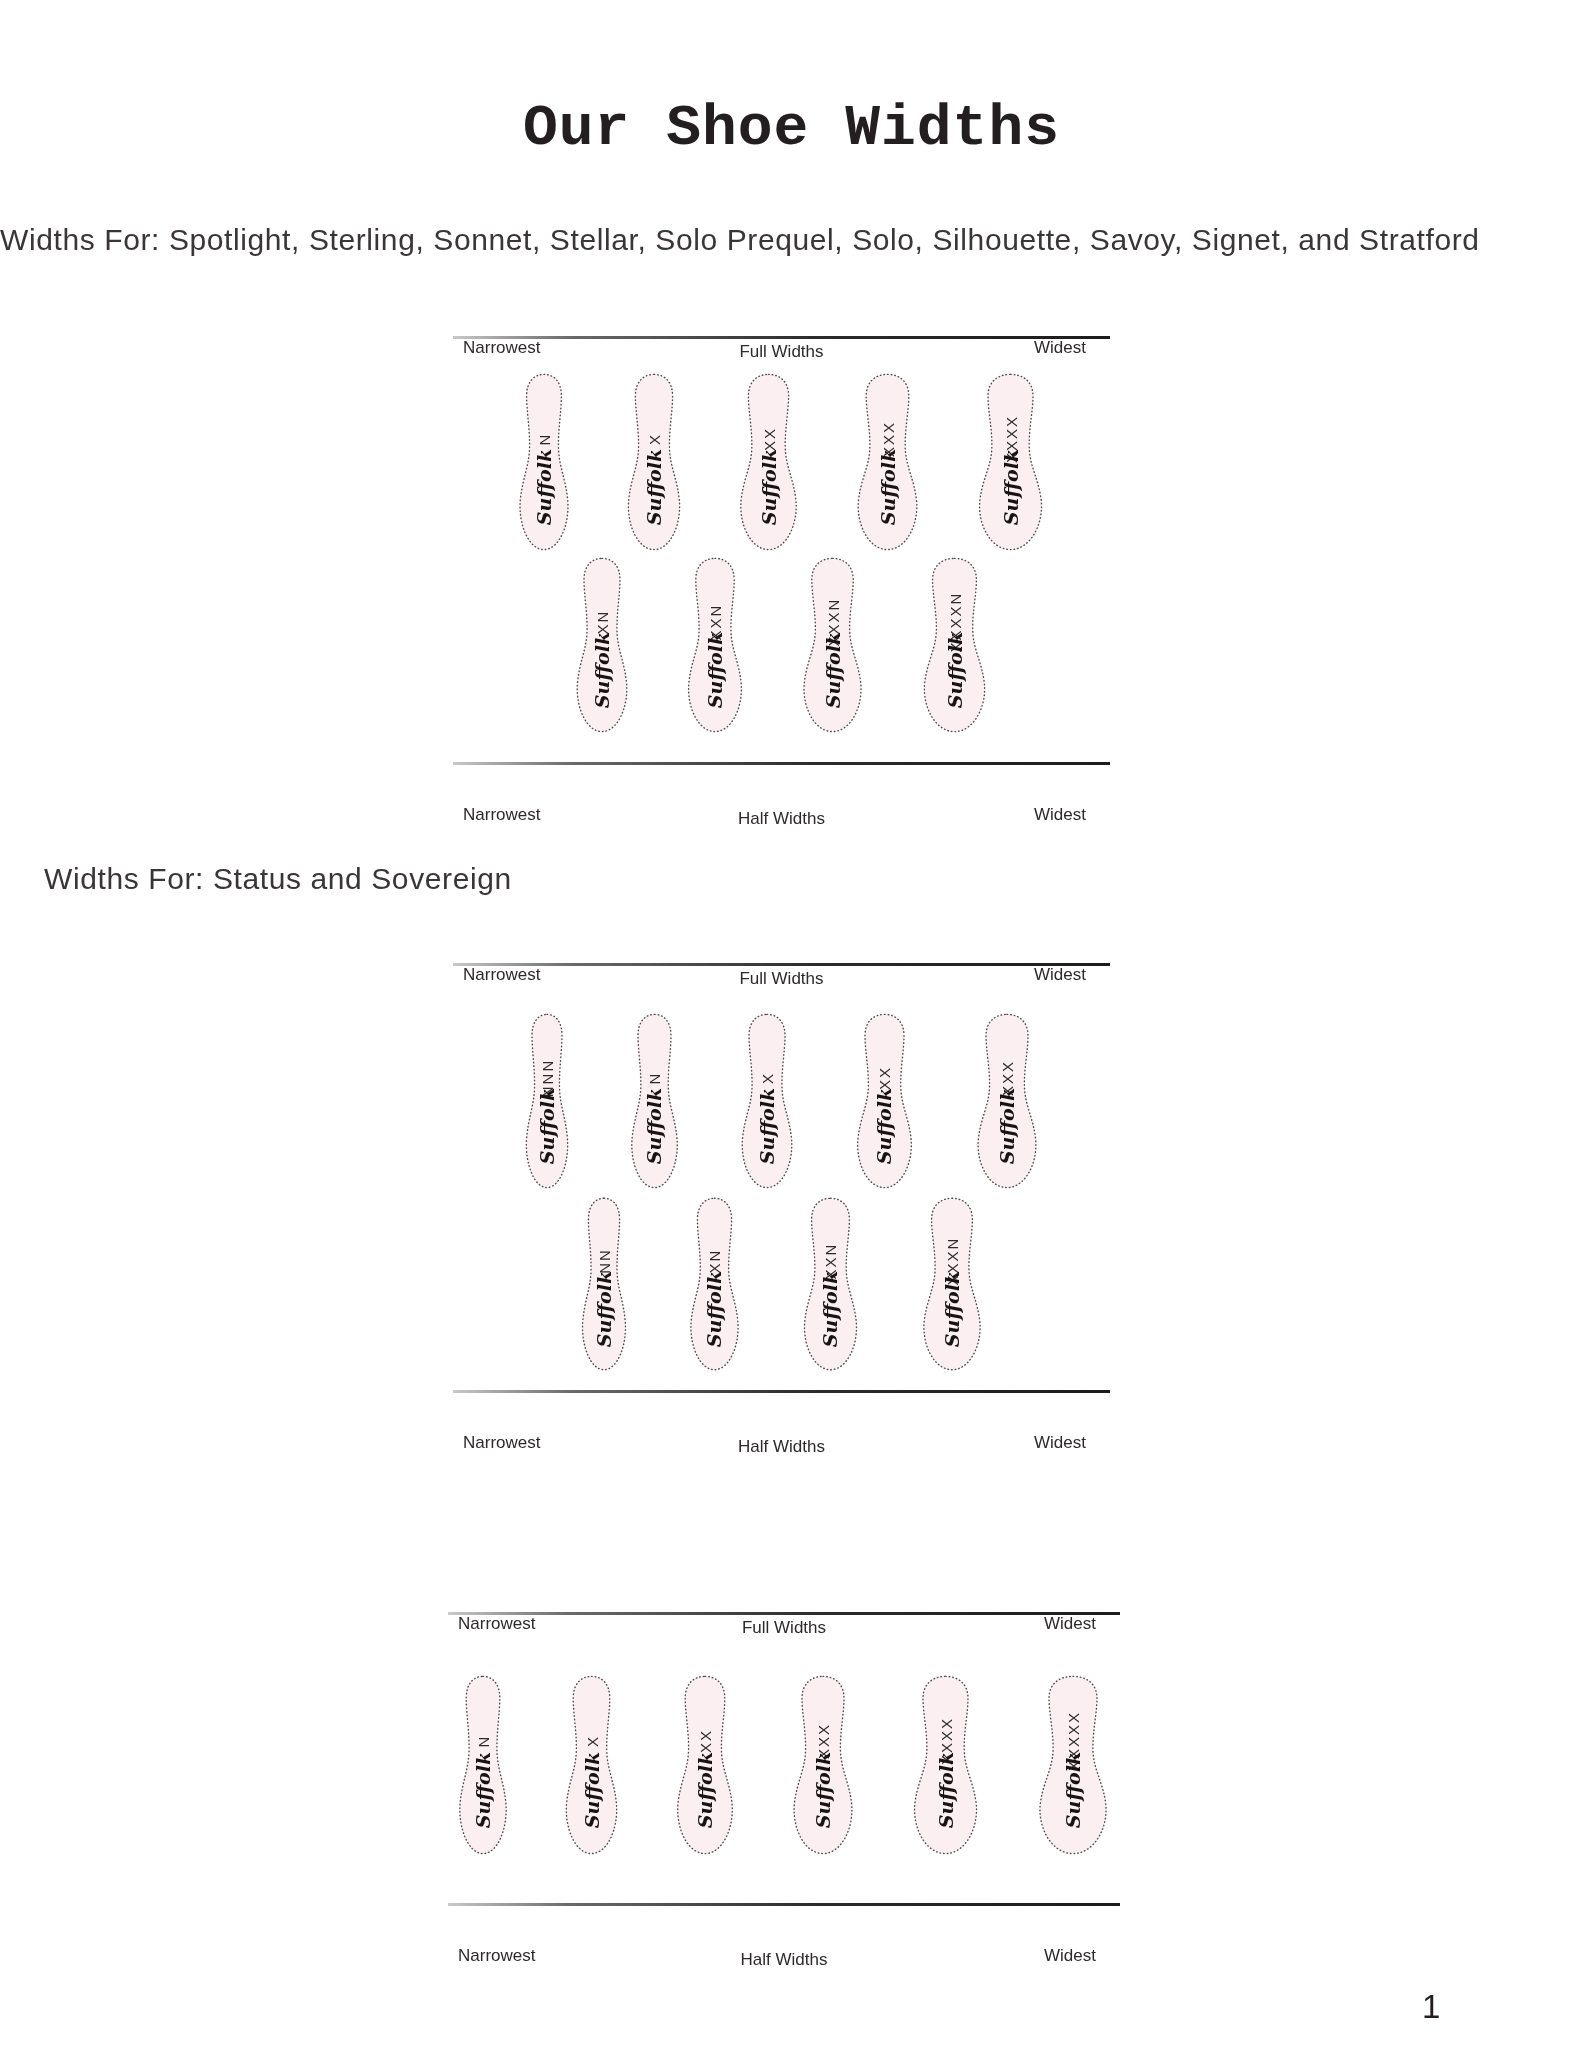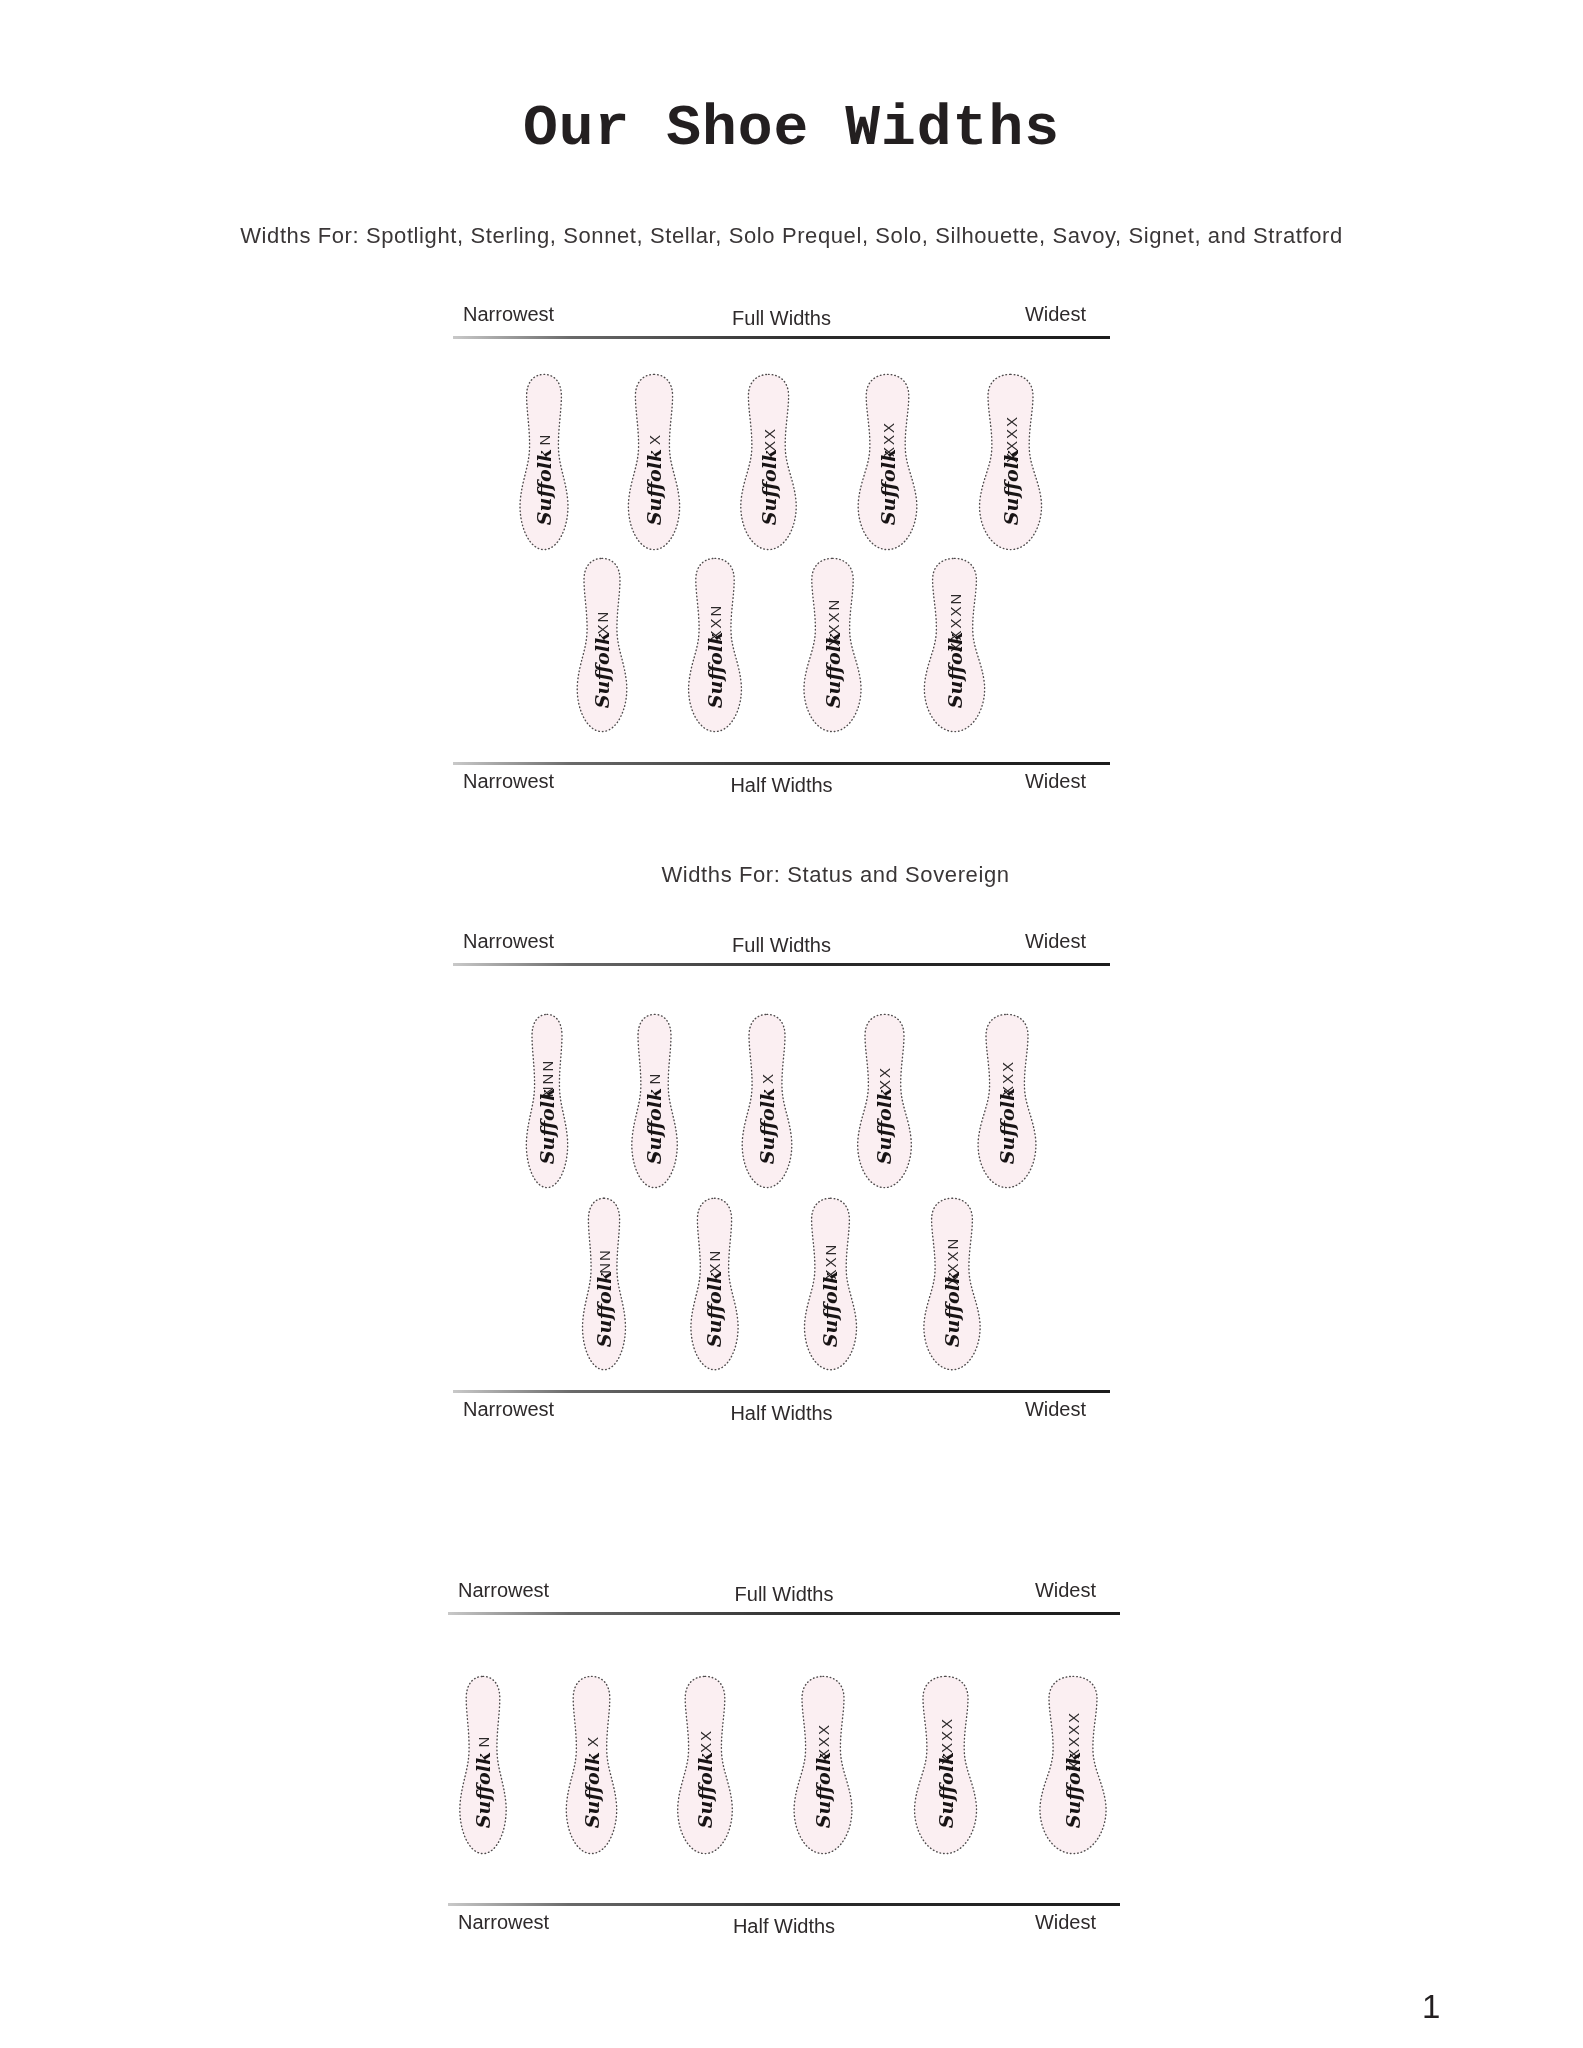--- a/index.html
+++ b/index.html
@@ -22,42 +22,42 @@
     font-family:Liberation Mono, monospace;
     font-weight:700;
     font-size:58px;
     letter-spacing:1px;
     color:#231f20;
   }
   .section-heading{
     position:absolute;
     left:0;
     width:100%;
-    text-align:center;
     font-family:"Liberation Sans",sans-serif;
     font-weight:400;
-    font-size:22px;
+    font-size:30px;
     letter-spacing:0.6px;
     color:#3a3637;
   }
   .sh-0{top:223px;}
   .sh-1{top:862px;padding-left:44px;}
   .sh-2{top:1520px;}
   .chart{
     position:absolute;
     top:0;
     height:2048px;
   }
   .scale-row{
     position:absolute;
     left:0;
     width:100%;
     height:26px;
-    font-size:20px;
+    font-size:17px;
     color:#2e2a2b;
+    margin-top:35px;
   }
   .scale-row .s-left{position:absolute;left:10px;top:0;white-space:nowrap;}
   .scale-row .s-center{position:absolute;left:50%;top:4px;transform:translateX(-50%);white-space:nowrap;}
   .scale-row .s-right{position:absolute;right:24px;top:0;white-space:nowrap;}
   .scale-rule{
     position:absolute;
     left:0;
     width:100%;
     height:3px;
     background:linear-gradient(90deg,#c9c9c9 0%,#6a6a6a 18%,#2b2b2b 55%,#1c1c1c 100%);

